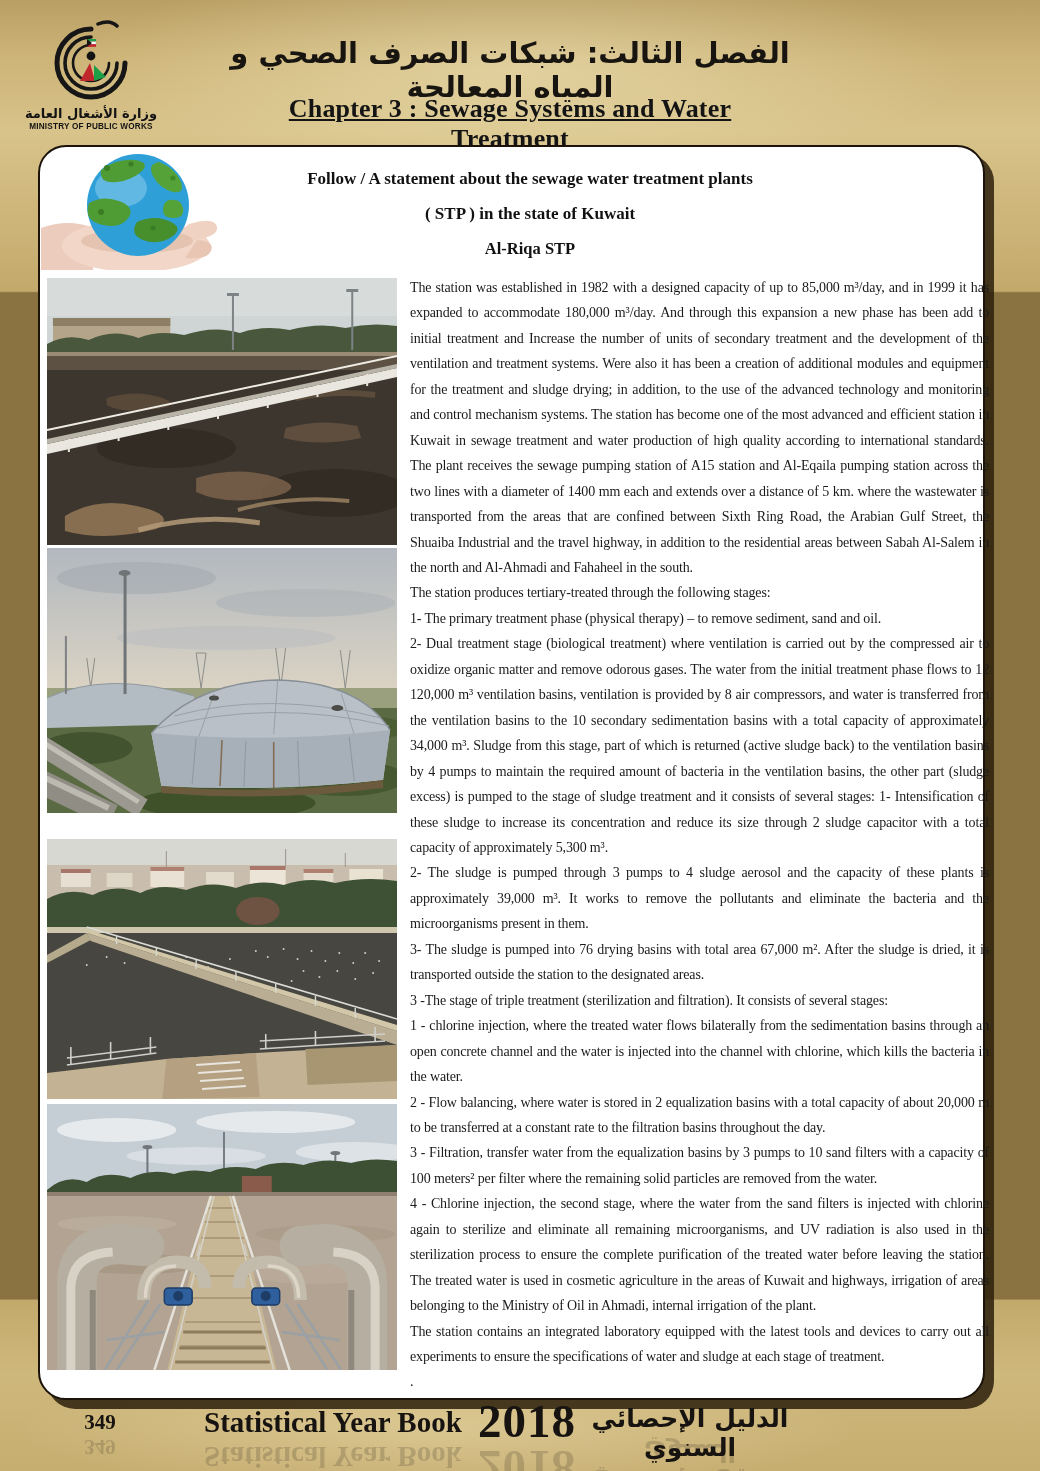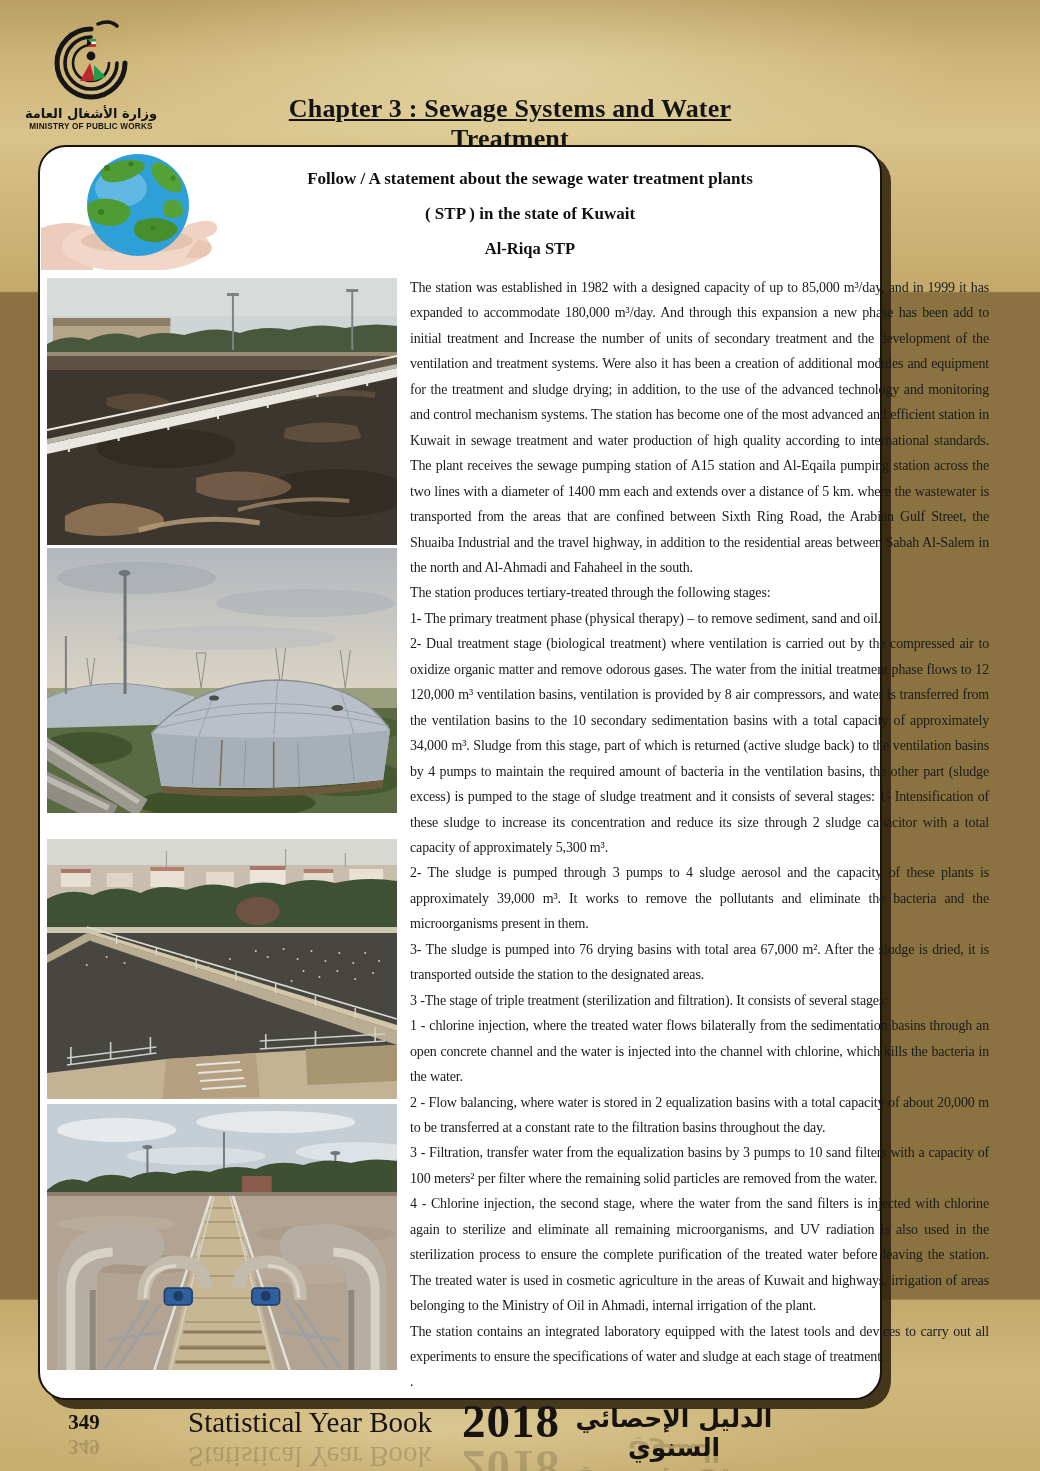--- a/index.html
+++ b/index.html
@@ -23,21 +23,21 @@
     position:absolute; left:230px; top:36px; width:560px; text-align:center;
     font-family:"DejaVu Sans", sans-serif; direction:rtl;
     font-weight:bold; font-size:29px; color:#181510;
   }
   .title-en{
     position:absolute; left:230px; top:94px; width:560px; text-align:center;
     font-weight:bold; font-size:26px; color:#141414; letter-spacing:.2px;text-decoration:underline;
   }
   
   .card{
-    position:absolute; left:38px; top:145px; width:844px; height:1255px;
+    position:absolute; left:38px; top:145px; width:947px; height:1255px;
     background:#ffffff; border:2px solid #1b130a; border-radius:28px;
     box-shadow:9px 9px 0 rgba(44,32,12,.85);
     box-sizing:border-box;
   }
   .globe{position:absolute; left:1px; top:1px; width:178px; height:122px; overflow:hidden; border-top-left-radius:26px;}
   .card-title{position:absolute; left:120px; width:740px; text-align:center; font-weight:bold; font-size:17px; color:#111;}
   .card-title.l1{top:22px;}
   .card-title.l2{top:57px;}
   .section-heading{position:absolute; left:120px; top:92px; width:740px; text-align:center; font-weight:bold; font-size:16.5px; color:#111;}
   .photo{position:absolute; left:7px; width:350px; overflow:hidden;}
@@ -46,23 +46,23 @@
   .ph2{top:401px; height:265px;}
   .ph3{top:692px; height:260px;}
   .ph4{top:957px; height:266px;}
   .body-text{
     position:absolute; left:370px; top:128px; width:579px;
     font-size:14px; line-height:25.45px; letter-spacing:-0.15px; color:#1a1a1a;
   }
   .para{margin:0; text-align:justify;}
   .b{font-weight:normal;}
   
-  .footer{position:absolute; left:0; top:1398px; width:844px; height:73px;}
+  .footer{position:absolute; left:16px; top:1398px; width:844px; height:73px;}
   .pagenum{position:absolute; left:52px; top:12px; width:64px; text-align:center; font-weight:bold; font-size:21px; color:#171310;}
-  .book-en{position:absolute; left:188px; top:8px; font-weight:normal; font-size:29px; color:#171310;}
+  .book-en{position:absolute; left:188px; top:8px; font-weight:bold; font-size:29px; color:#171310;}
   .book-year{position:absolute; left:462px; top:-4px; font-weight:bold; font-size:47px; letter-spacing:1px; color:#171310;}
   .book-ar{position:absolute; left:552px; top:6px; width:244px; text-align:center; direction:rtl;
     font-family:"DejaVu Sans", sans-serif; font-weight:bold; font-size:25px; color:#171310;}
   .mirror{transform:scaleY(-1); opacity:.17; filter:blur(.4px);}
   .pagenum.mirror{top:36px;} .book-en.mirror{top:42px;} .book-year.mirror{top:42px;} .book-ar.mirror{top:40px;}
 </style>
 </head>
 <body>
 
 <div class="page">
@@ -80,20 +80,21 @@
       <rect x="55" y="25.2" width="9" height="2.6" fill="#c0272d"></rect>
       <polygon points="55,20 60,24 55,27.8" fill="#141414"></polygon>
       <circle cx="59" cy="37" r="4.4" fill="#141414"></circle>
       <path d="M48,62 L58,44 L63,62 Z" fill="#c0272d"></path>
       <path d="M62,46 L74,58 L62,62 Z" fill="#1f9e48"></path>
     </svg>
     <div class="ar" dir="rtl">وزارة الأشغال العامة</div>
     <div class="en">MINISTRY OF PUBLIC WORKS</div>
   </div>
 
+  <div class="title-ar">الفصل الثالث: شبكات الصرف الصحي و المياه المعالجة</div>
   <div class="title-en">Chapter 3 : Sewage Systems and Water Treatment</div>
 
   <div class="card">
 
     <div class="globe">
       <svg width="178" height="122" viewBox="0 0 178 122">
         <rect width="178" height="122" fill="#ffffff"></rect>
         <path d="M0,80 Q28,70 52,80 L52,122 L0,122 Z" fill="#eccdbd"></path>
         <ellipse cx="95" cy="98" rx="74" ry="26" fill="#f2d7c8"></ellipse>
         <path d="M148,76 q26,-8 28,3 q2,9 -22,13 q-14,2 -20,-4 z" fill="#f0d2c2"></path>

